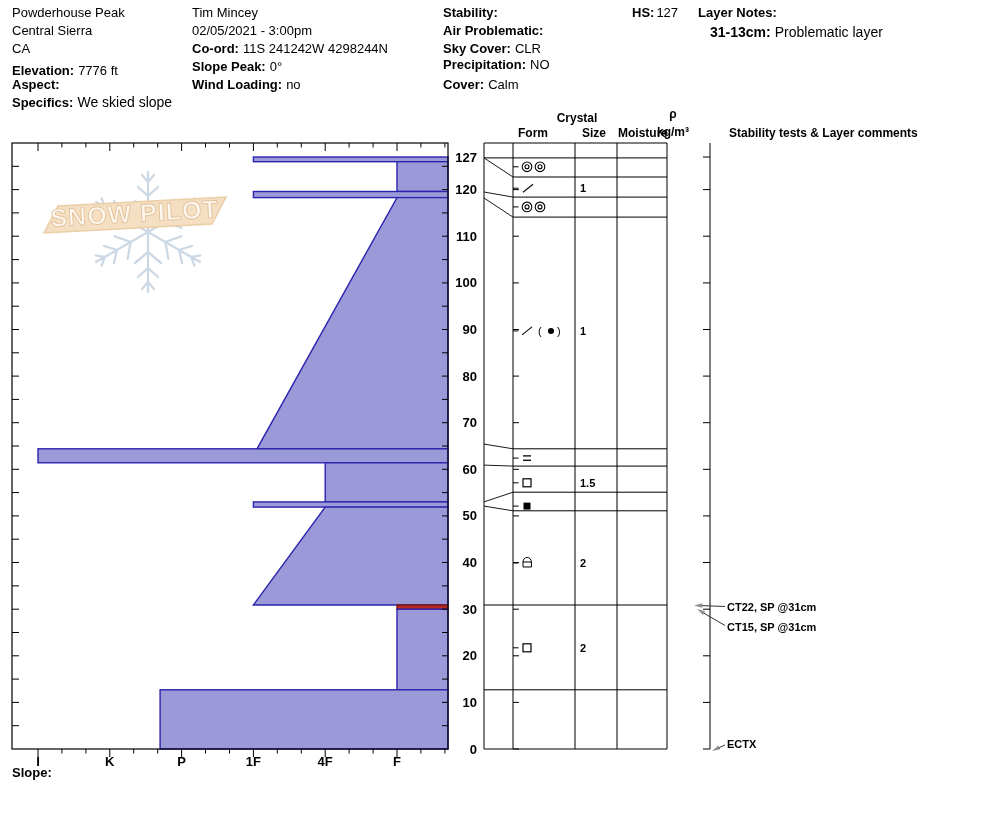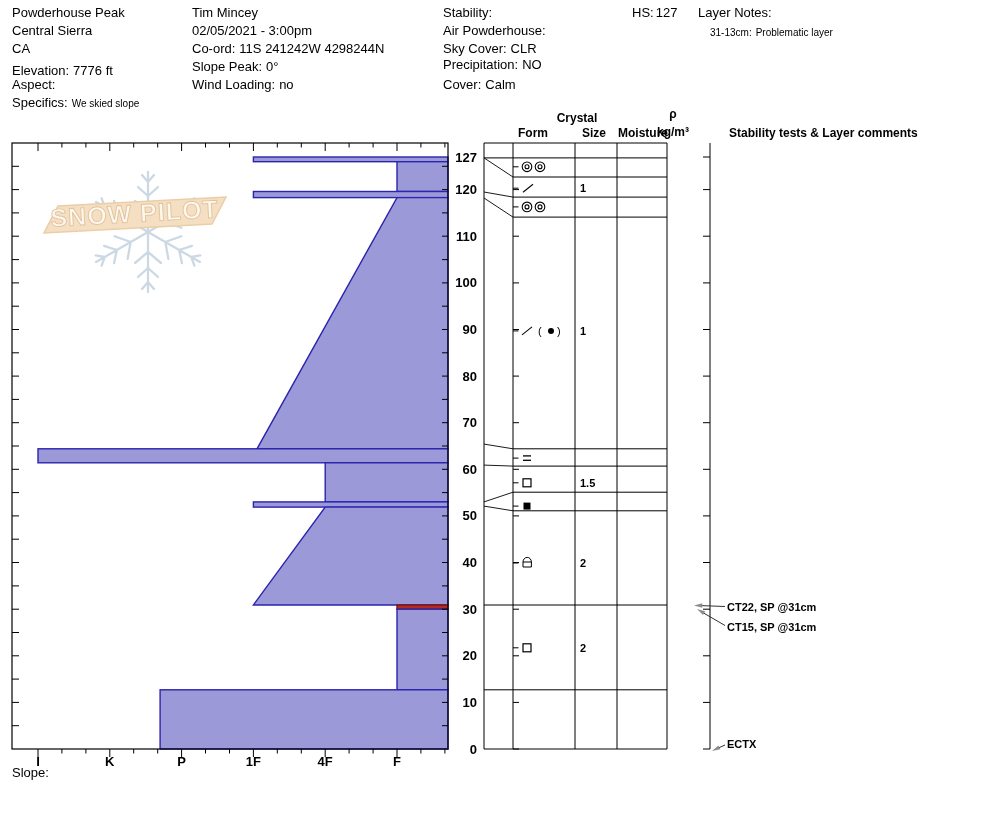--- a/index.html
+++ b/index.html
@@ -1,19 +1,19 @@
 <!DOCTYPE html>
 <html><head>
 <meta charset="utf-8">
 <style>
   html,body{margin:0;padding:0;background:#fff}
   .page{position:relative;width:994px;height:840px;font-family:"Liberation Sans",sans-serif;color:#000;overflow:hidden;background:#fff}
   .hrow{position:absolute;font-size:13px;line-height:17px;white-space:nowrap}
-  .b{font-weight:normal}
-  .small{font-size:10px}
+  .b{font-weight:bold}
+  .small{font-size:14px}
   .val{margin-left:4px}
   svg{position:absolute;left:0;top:0}
   svg text{font-family:"Liberation Sans",sans-serif}
   .svgb{font-weight:bold;font-size:12px}
 </style>
 </head>
 <body>
 
 <div class="page">
 
@@ -275,21 +275,21 @@
   <div class="hrow" style="left:12px;top:76px"><span class="b">Aspect:</span><span class="val"></span></div>
   <div class="hrow" style="left:12px;top:94px"><span class="b">Specifics:</span><span class="val small">We skied slope</span></div>
 
   <div class="hrow" style="left:192px;top:4px">Tim Mincey</div>
   <div class="hrow" style="left:192px;top:22px">02/05/2021 - 3:00pm</div>
   <div class="hrow" style="left:192px;top:40px"><span class="b">Co-ord:</span><span class="val">11S 241242W 4298244N</span></div>
   <div class="hrow" style="left:192px;top:58px"><span class="b">Slope Peak:</span><span class="val">0°</span></div>
   <div class="hrow" style="left:192px;top:76px"><span class="b">Wind Loading:</span><span class="val">no</span></div>
 
   <div class="hrow" style="left:443px;top:4px"><span class="b">Stability:</span><span class="val"></span></div>
-  <div class="hrow" style="left:443px;top:22px"><span class="b">Air Powderhouse:</span><span class="val"></span></div>
+  <div class="hrow" style="left:443px;top:22px"><span class="b">Air Problematic:</span><span class="val"></span></div>
   <div class="hrow" style="left:443px;top:40px"><span class="b">Sky Cover:</span><span class="val">CLR</span></div>
   <div class="hrow" style="left:443px;top:56px"><span class="b">Precipitation:</span><span class="val">NO</span></div>
   <div class="hrow" style="left:443px;top:76px"><span class="b">Cover:</span><span class="val">Calm</span></div>
 
   <div class="hrow" style="left:632px;top:4px"><span class="b">HS:</span><span style="margin-left:2px">127</span></div>
 
   <div class="hrow b" style="left:698px;top:4px">Layer Notes:</div>
   <div class="hrow small" style="left:710px;top:24px"><span class="b">31-13cm:</span><span class="val">Problematic layer</span></div>
 
   <div class="hrow b" style="left:12px;top:764px">Slope:</div>

